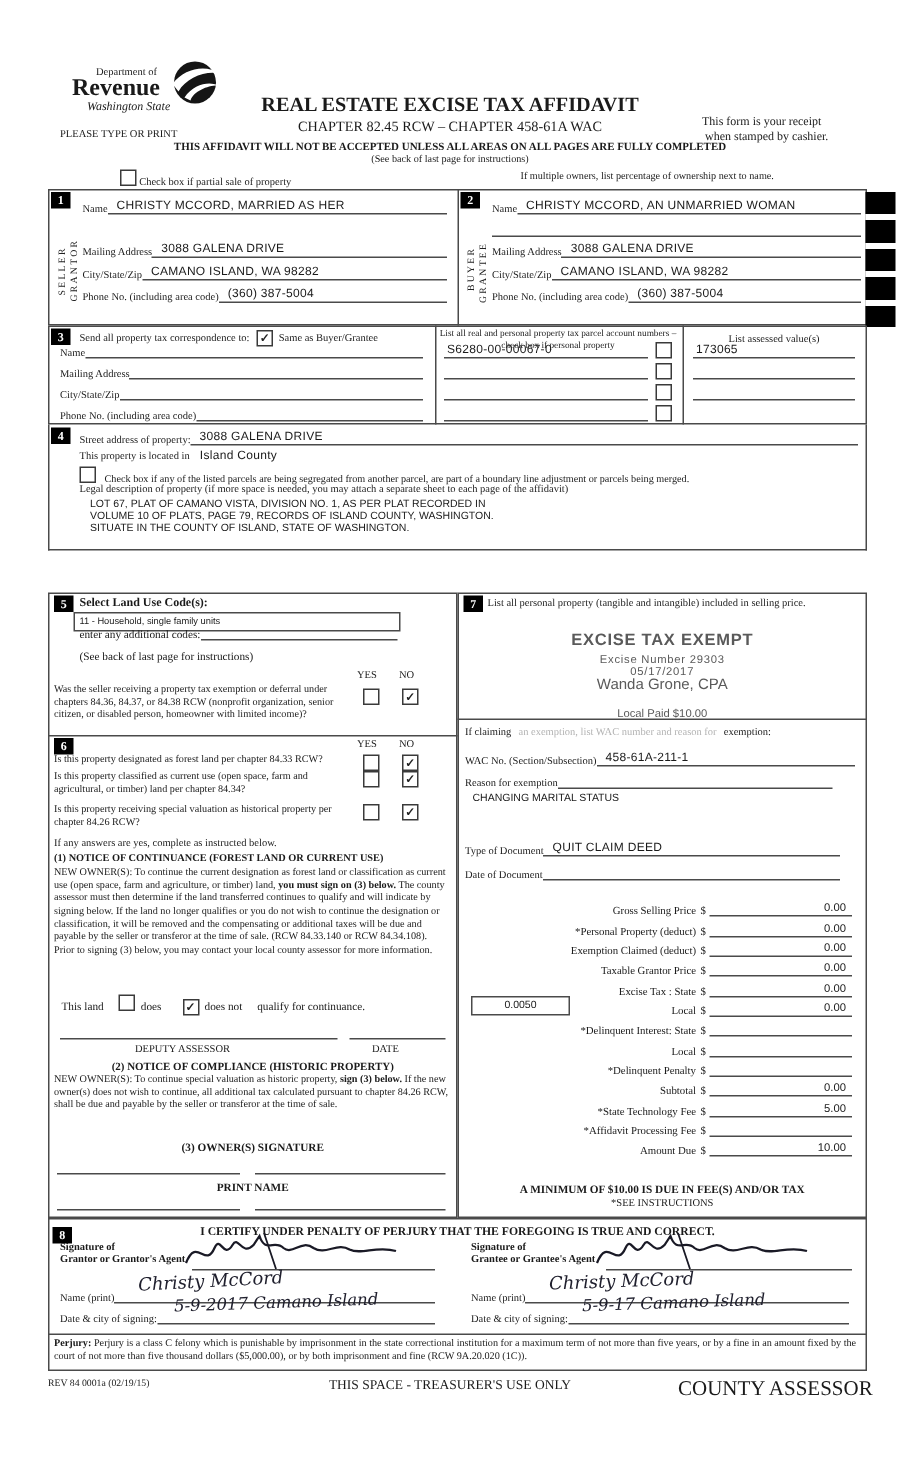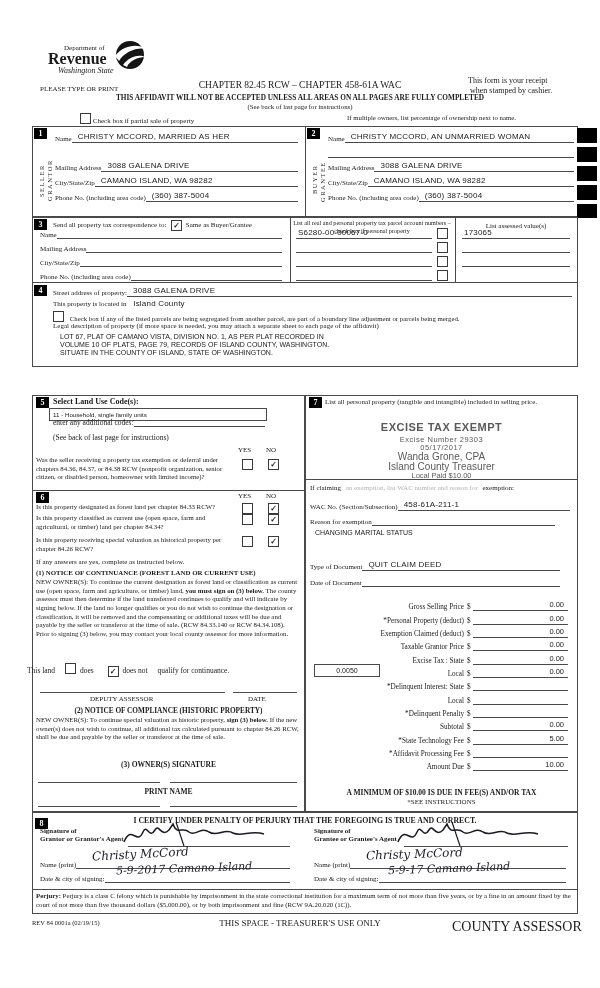--- a/index.html
+++ b/index.html
@@ -48,20 +48,21 @@
     <div class="b" style="font-size:16px;line-height:14px;">Revenue</div>
     <div style="font-size:8px;font-style:italic;padding-left:10px;">Washington State</div>
   </div>
   <svg class="abs" style="left:112px;top:40px;" width="36" height="32" viewBox="0 0 36 32">
     <circle cx="18" cy="15" r="14" fill="#151515"></circle>
     <path d="M3,16 C11,5 26,3 34,9 C25,7 12,12 7,21 Z" fill="#ffffff"></path>
     <path d="M11,25 C17,16 28,14 33,17 C26,17 17,21 15,27 Z" fill="#ffffff"></path>
   </svg>
   <div class="abs" style="left:40px;top:85px;font-size:7px;">PLEASE TYPE OR PRINT</div>
 
+  <div class="abs ctr b" style="left:60px;right:60px;top:62px;font-size:13.5px;">REAL ESTATE EXCISE TAX AFFIDAVIT</div>
   <div class="abs ctr" style="left:60px;right:60px;top:80px;font-size:9.5px;">CHAPTER 82.45 RCW – CHAPTER 458-61A WAC</div>
   <div class="abs ctr b" style="left:20px;right:20px;top:93px;font-size:7.3px;">THIS AFFIDAVIT WILL NOT BE ACCEPTED UNLESS ALL AREAS ON ALL PAGES ARE FULLY COMPLETED</div>
   <div class="abs ctr" style="left:60px;right:60px;top:103px;font-size:6.8px;">(See back of last page for instructions)</div>
 
   <div class="abs" style="left:468px;top:76px;font-size:8px;">This form is your receipt</div>
   <div class="abs" style="left:470px;top:86px;font-size:8px;">when stamped by cashier.</div>
 
   <div class="abs" style="left:80px;top:113px;font-size:7px;white-space:nowrap;">
     <span class="cb"></span>
     <span>Check box if partial sale of property</span>
@@ -225,21 +226,21 @@
   <div class="q" style="left:36px;top:536px;width:200px;">Is this property receiving special valuation as historical property per chapter 84.26 RCW?</div>
   <span class="cb abs" style="left:242px;top:536px;"></span>
   <span class="cb abs" style="left:268px;top:536px;">✓</span>
 
   <div class="abs" style="left:36px;top:558px;font-size:7px;">If any answers are yes, complete as instructed below.</div>
   <div class="abs b" style="left:36px;top:569px;font-size:6.9px;">(1) NOTICE OF CONTINUANCE (FOREST LAND OR CURRENT USE)</div>
   <div class="q" style="left:36px;top:578px;width:263px;">
     <span>NEW OWNER(S): To continue the current designation as forest land or classification as current use (open space, farm and agriculture, or timber) land, </span><span class="b">you must sign on (3) below.</span><span> The county assessor must then determine if the land transferred continues to qualify and will indicate by signing below. If the land no longer qualifies or you do not wish to continue the designation or classification, it will be removed and the compensating or additional taxes will be due and payable by the seller or transferor at the time of sale. (RCW 84.33.140 or RCW 84.34.108). Prior to signing (3) below, you may contact your local county assessor for more information.</span>
   </div>
 
-  <div class="abs" style="left:27px;top:663px;font-size:7.5px;white-space:nowrap;">
+  <div class="abs" style="left:41px;top:663px;font-size:7.5px;white-space:nowrap;">
     <span>This land</span>
     <span class="cb" style="margin:0 2px 0 8px;"></span>
     <span>does</span>
     <span class="cb" style="margin:0 2px 0 12px;">✓</span>
     <span>does not</span>
     <span style="margin-left:8px;">qualify for continuance.</span>
   </div>
 
   <div class="hline" style="left:40px;top:692px;width:185px;"></div>
   <div class="hline" style="left:233px;top:692px;width:64px;"></div>
@@ -259,21 +260,20 @@
   <div class="hline" style="left:170px;top:806px;width:127px;"></div>
 
   <div class="box" style="left:305px;top:395px;width:273px;height:417px;"></div>
   <div class="badge" style="left:309px;top:397px;">7</div>
   <div class="q" style="left:325px;top:398px;width:240px;font-size:7px;">List all personal property (tangible and intangible) included in selling price.</div>
 
   <div class="stampline b" style="top:421px;font-size:11px;letter-spacing:.5px;">EXCISE TAX EXEMPT</div>
   <div class="stampline" style="top:435px;font-size:7.5px;letter-spacing:.5px;">Excise Number 29303</div>
   <div class="stampline" style="top:443px;font-size:7.5px;letter-spacing:.5px;">05/17/2017</div>
   <div class="stampline" style="top:451px;font-size:10px;">Wanda Grone, CPA</div>
-  <div class="stampline" style="top:461px;font-size:10px;">Island County Treasurer</div>
   <div class="stampline" style="top:471px;font-size:7.5px;">Local Paid $10.00</div>
 
   <div class="hline" style="left:305px;top:479px;width:273px;"></div>
   <div class="abs" style="left:310px;top:484px;font-size:7px;white-space:nowrap;">
     <span>If claiming</span>
     <span class="faded" style="margin:0 3px;">an exemption, list WAC number and reason for</span>
     <span>exemption:</span>
   </div>
   <div class="row" style="left:310px;top:498px;width:260px;">
     <span class="lb">WAC No. (Section/Subsection)</span>

